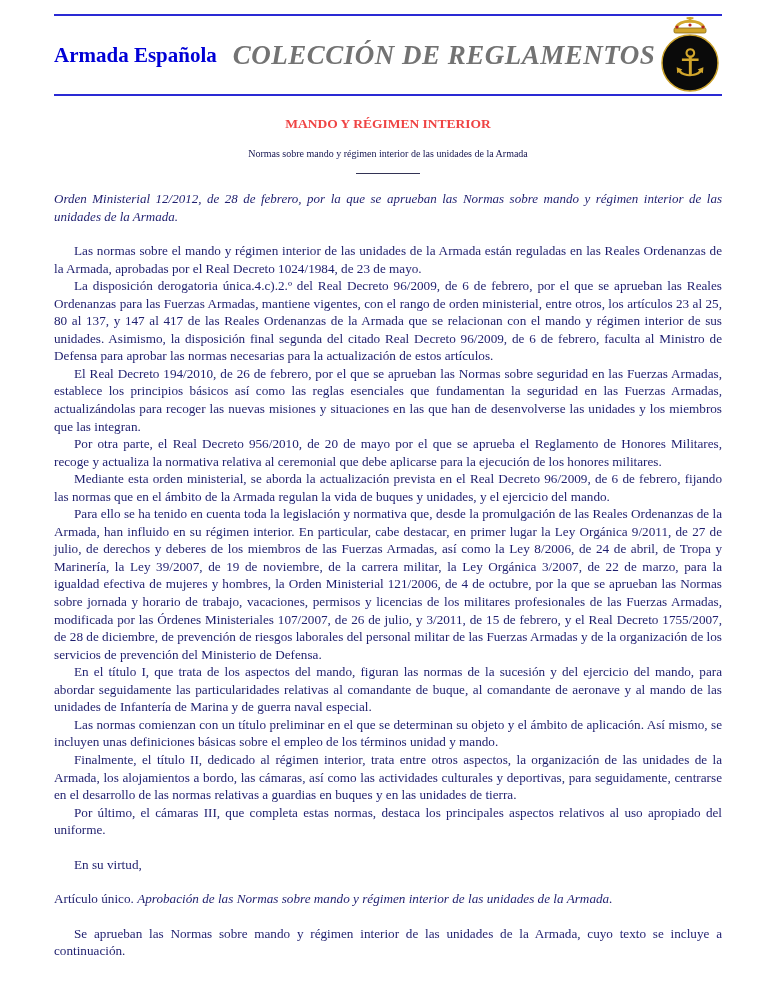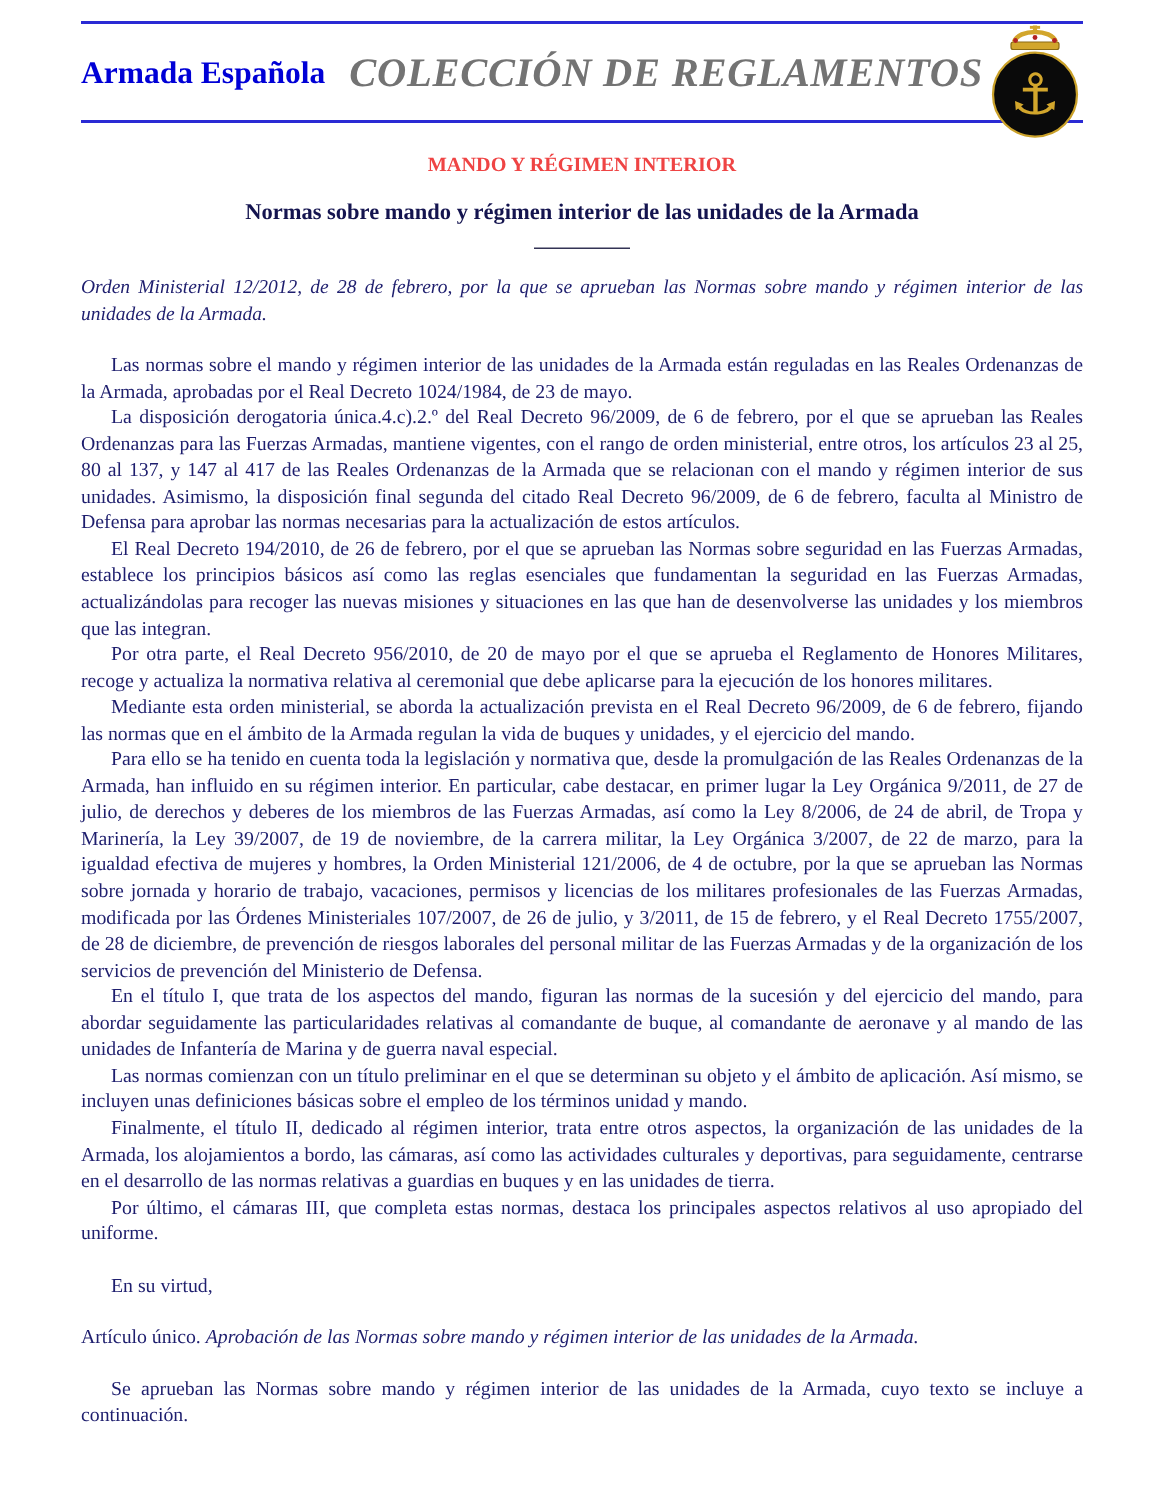--- a/index.html
+++ b/index.html
@@ -9,21 +9,21 @@
     min-height: 994px;
     box-sizing: border-box;
     background: #ffffff;
     padding: 14px 46px 40px 54px;
     font-family: "Liberation Serif", serif;
     color: #1e1e6e;
   }
   .rule { border: 0; border-top: 2px solid #2a2ad4; margin: 0; }
   .masthead {
     position: relative;
-    height: 64px;
+    height: 78px;
     display: flex;
     align-items: center;
     text-align: center;
   }
   .brand {
     font-size: 21px;
     font-weight: bold;
     color: #0000d6;
     white-space: nowrap;
   }
@@ -45,22 +45,22 @@
   }
   .heading-section {
     text-align: center;
     font-size: 13.5px;
     font-weight: bold;
     color: #ef4444;
     margin: 20px 0 0 0;
   }
   .heading-subtitle {
     text-align: center;
-    font-size: 15px;
-    font-weight: bold;
+    font-size: 10px;
+    font-weight: normal;
     color: #14144f;
     margin: 16px 0 0 0;
   }
   .short-divider {
     width: 64px;
     border: 0;
     border-top: 1.5px solid #333355;
     margin: 14px auto 0 auto;
   }
   .preamble {

